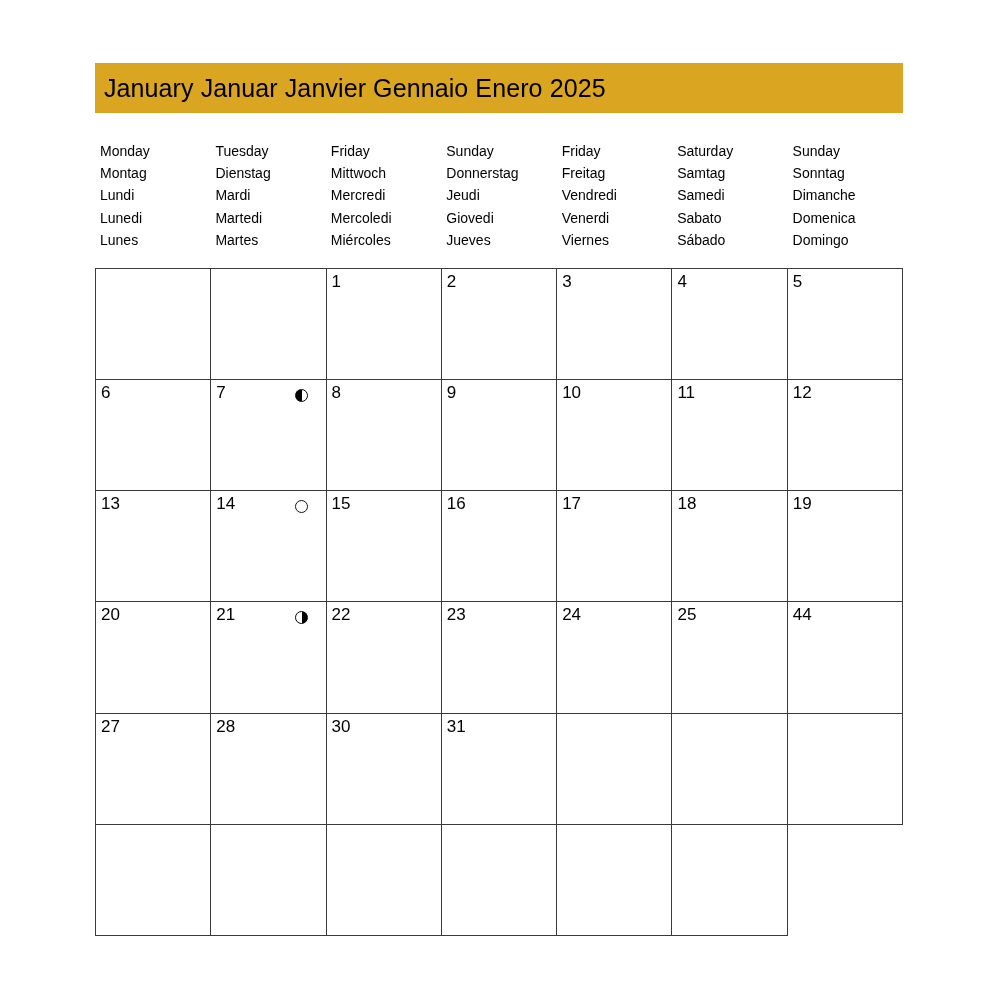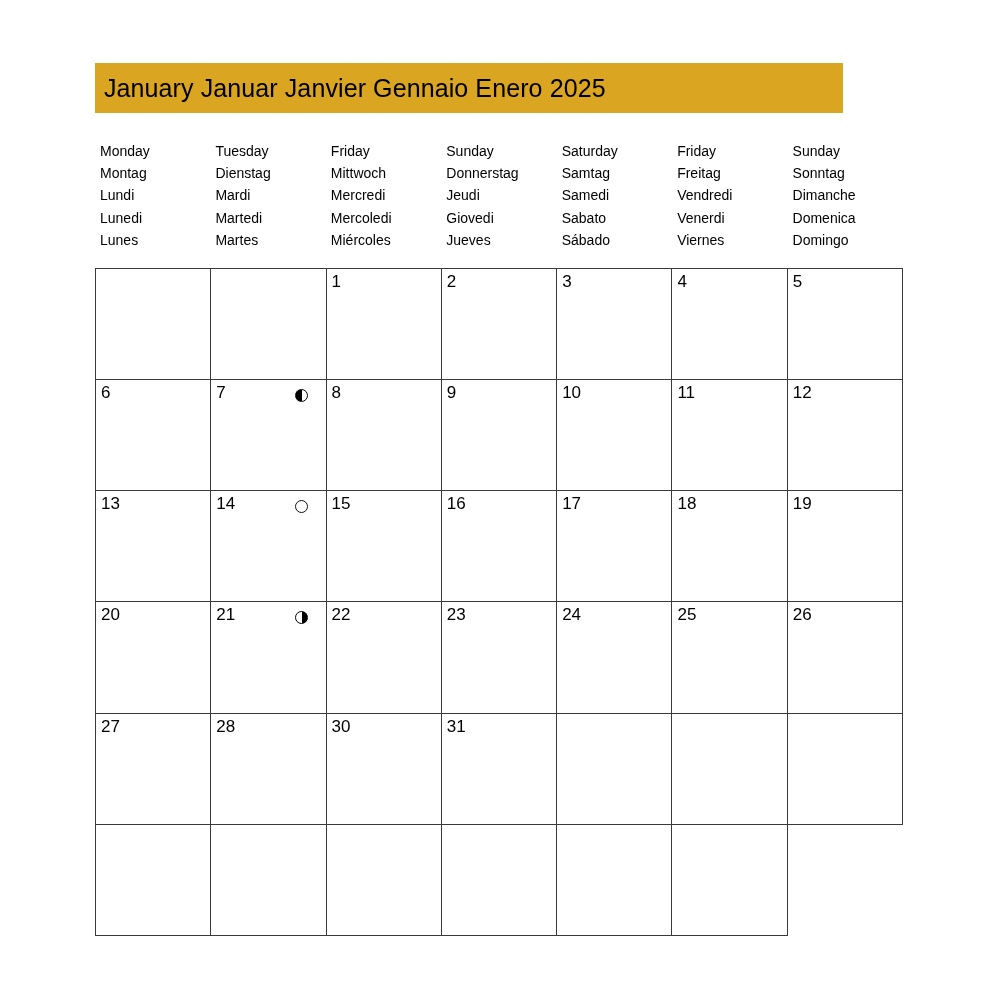--- a/index.html
+++ b/index.html
@@ -21,21 +21,21 @@
     top: 0;
     width: 1000px;
     height: 1000px;
   }
 
   
   .title-bar {
     position: absolute;
     left: 95px;
     top: 63px;
-    width: 748px;
+    width: 808px;
     height: 50px;
     background: #daa520;
     display: flex;
     align-items: center;
   }
   .title-text {
     padding-left: 9px;
     font-size: 25px;
     line-height: 1;
     color: #000000;
@@ -160,36 +160,36 @@
 
     <div class="header-cell">
       <div class="header-line">Sunday</div>
       <div class="header-line">Donnerstag</div>
       <div class="header-line">Jeudi</div>
       <div class="header-line">Giovedi</div>
       <div class="header-line">Jueves</div>
     </div>
 
     <div class="header-cell">
+      <div class="header-line">Friday</div>
+      <div class="header-line">Freitag</div>
+      <div class="header-line">Vendredi</div>
+      <div class="header-line">Venerdi</div>
+      <div class="header-line">Viernes</div>
+    </div>
+
+    <div class="header-cell">
       <div class="header-line">Saturday</div>
       <div class="header-line">Samtag</div>
       <div class="header-line">Samedi</div>
       <div class="header-line">Sabato</div>
       <div class="header-line">Sábado</div>
     </div>
 
     <div class="header-cell">
-      <div class="header-line">Friday</div>
-      <div class="header-line">Freitag</div>
-      <div class="header-line">Vendredi</div>
-      <div class="header-line">Venerdi</div>
-      <div class="header-line">Viernes</div>
-    </div>
-
-    <div class="header-cell">
       <div class="header-line">Sunday</div>
       <div class="header-line">Sonntag</div>
       <div class="header-line">Dimanche</div>
       <div class="header-line">Domenica</div>
       <div class="header-line">Domingo</div>
     </div>
 
   </div>
 
   <div class="grid" id="date-grid">
@@ -267,21 +267,21 @@
       <div class="cell">
         <span class="date-num">23</span>
       </div>
       <div class="cell">
         <span class="date-num">24</span>
       </div>
       <div class="cell">
         <span class="date-num">25</span>
       </div>
       <div class="cell">
-        <span class="date-num">26</span>
+        <span class="date-num">44</span>
       </div>
       <div class="cell">
         <span class="date-num">27</span>
       </div>
       <div class="cell">
         <span class="date-num">28</span>
       </div>
       <div class="cell">
         <span class="date-num">30</span>
       </div>

